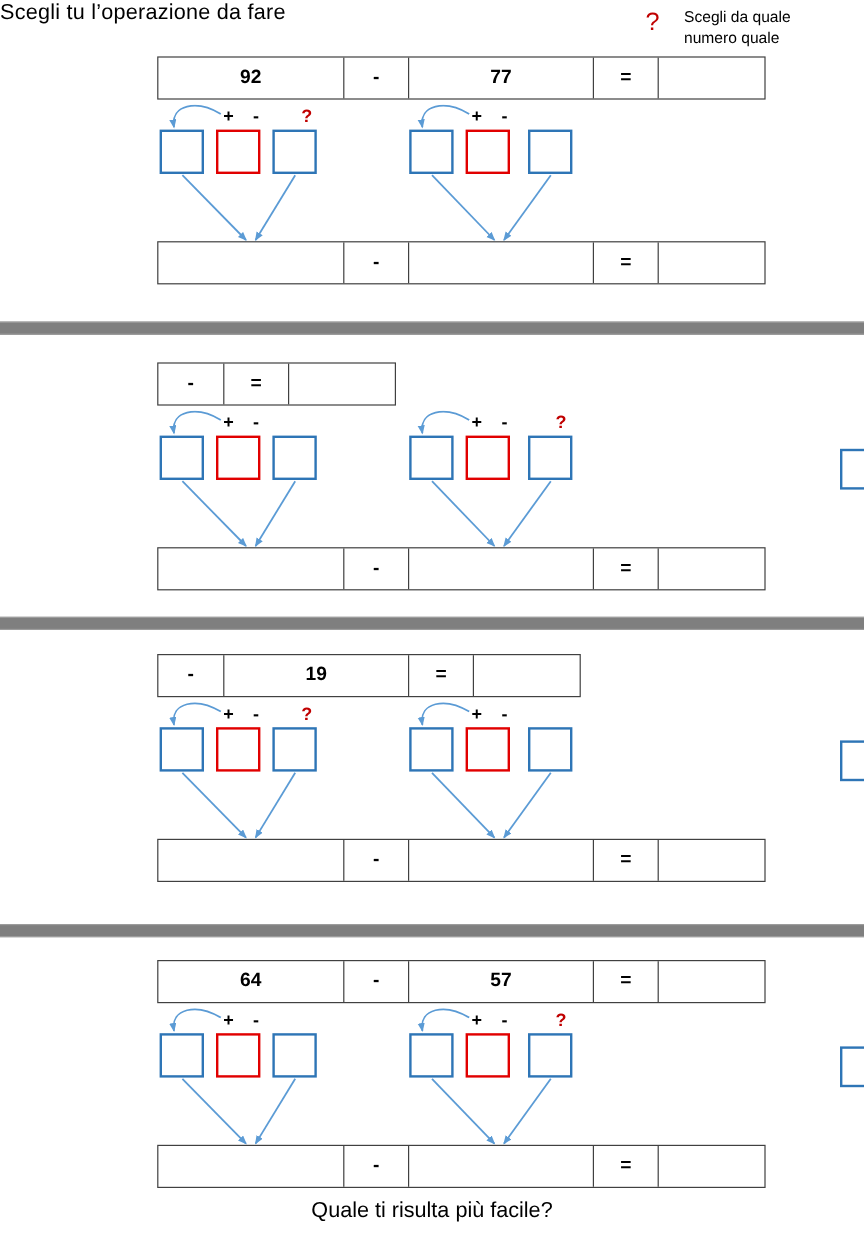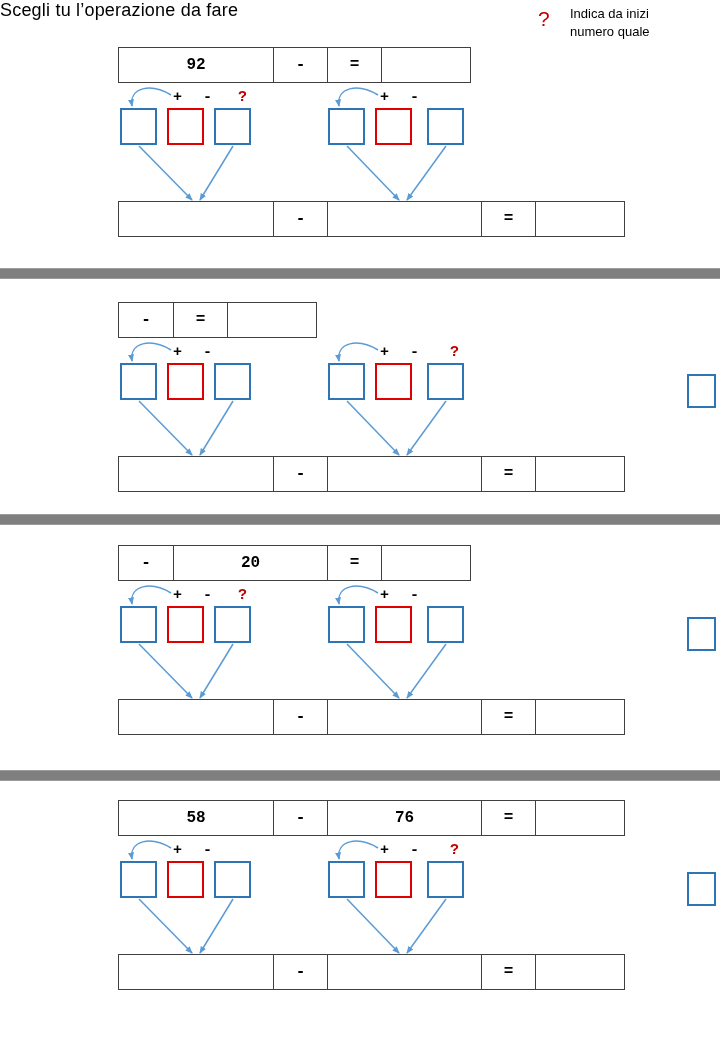--- a/index.html
+++ b/index.html
@@ -32,24 +32,23 @@
     position: absolute;
     top: 5px; left: 570px;
     width: 148px;
     font-size: 13px;
     line-height: 1.35;
   }
 
   
   .sheet-section {
     position: absolute;
-    left: 3px;
+    left: 16px;
     width: 584px;
     height: 200px;
-    font-family: Liberation Mono, monospace;
   }
 
   .op-table {
     position: absolute;
     left: 115px;
     display: flex;
     height: 36px;
     border: 1px solid #404040;
     box-sizing: border-box;
     background: #ffffff;
@@ -150,28 +149,29 @@
     <defs>
       <marker id="arrowhead" markerWidth="9" markerHeight="8" refX="6.5" refY="3" orient="auto" markerUnits="userSpaceOnUse">
         <path d="M0,0 L7.5,3 L0,6 Z" fill="#5B9BD5"></path>
       </marker>
     </defs>
   </svg>
 
   <div class="page-title">Scegli tu l’operazione da fare</div>
   <div class="hint-mark">?</div>
   <div class="hint-note">
-    <div>Indica da inizi</div>
+    <div>Scegli da quale</div>
     <div>numero quale</div>
   </div>
 
   <section class="sheet-section" style="top:47px">
     <div class="op-table" style="top:0">
       <div class="cell w-num">92</div>
       <div class="cell w-op">-</div>
+      <div class="cell w-num">77</div>
       <div class="cell w-op">=</div>
       <div class="cell w-res"></div>
     </div>
 
     <span class="pm-label" style="left:170px">+ -</span>
     <span class="q-mark" style="left:235px">?</span>
     <span class="pm-label" style="left:377px">+ -</span>
     <span class="q-mark" style="left:447px"></span>
 
     <svg class="arrows" width="720" height="120" viewBox="0 0 720 120">
@@ -238,21 +238,21 @@
       <div class="cell w-op">=</div>
       <div class="cell w-res"></div>
     </div>
   </section>
 
   <div class="section-divider" style="top:514px"></div>
 
   <section class="sheet-section" style="top:545px">
     <div class="op-table" style="top:0">
       <div class="cell w-op">-</div>
-      <div class="cell w-num">20</div>
+      <div class="cell w-num">19</div>
       <div class="cell w-op">=</div>
       <div class="cell w-res"></div>
     </div>
 
     <span class="pm-label" style="left:170px">+ -</span>
     <span class="q-mark" style="left:235px">?</span>
     <span class="pm-label" style="left:377px">+ -</span>
     <span class="q-mark" style="left:447px"></span>
 
     <svg class="arrows" width="720" height="120" viewBox="0 0 720 120">
@@ -279,23 +279,23 @@
       <div class="cell w-num"></div>
       <div class="cell w-op">=</div>
       <div class="cell w-res"></div>
     </div>
   </section>
 
   <div class="section-divider" style="top:770px"></div>
 
   <section class="sheet-section" style="top:800px">
     <div class="op-table" style="top:0">
-      <div class="cell w-num">58</div>
-      <div class="cell w-op">-</div>
-      <div class="cell w-num">76</div>
+      <div class="cell w-num">64</div>
+      <div class="cell w-op">-</div>
+      <div class="cell w-num">57</div>
       <div class="cell w-op">=</div>
       <div class="cell w-res"></div>
     </div>
 
     <span class="pm-label" style="left:170px">+ -</span>
     <span class="q-mark" style="left:235px"></span>
     <span class="pm-label" style="left:377px">+ -</span>
     <span class="q-mark" style="left:447px">?</span>
 
     <svg class="arrows" width="720" height="120" viewBox="0 0 720 120">
@@ -318,14 +318,15 @@
 
     <div class="op-table bottom-table">
       <div class="cell w-num"></div>
       <div class="cell w-op">-</div>
       <div class="cell w-num"></div>
       <div class="cell w-op">=</div>
       <div class="cell w-res"></div>
     </div>
   </section>
 
+  <div class="footer-question">Quale ti risulta più facile?</div>
 
 </div>
 
 </body></html>

